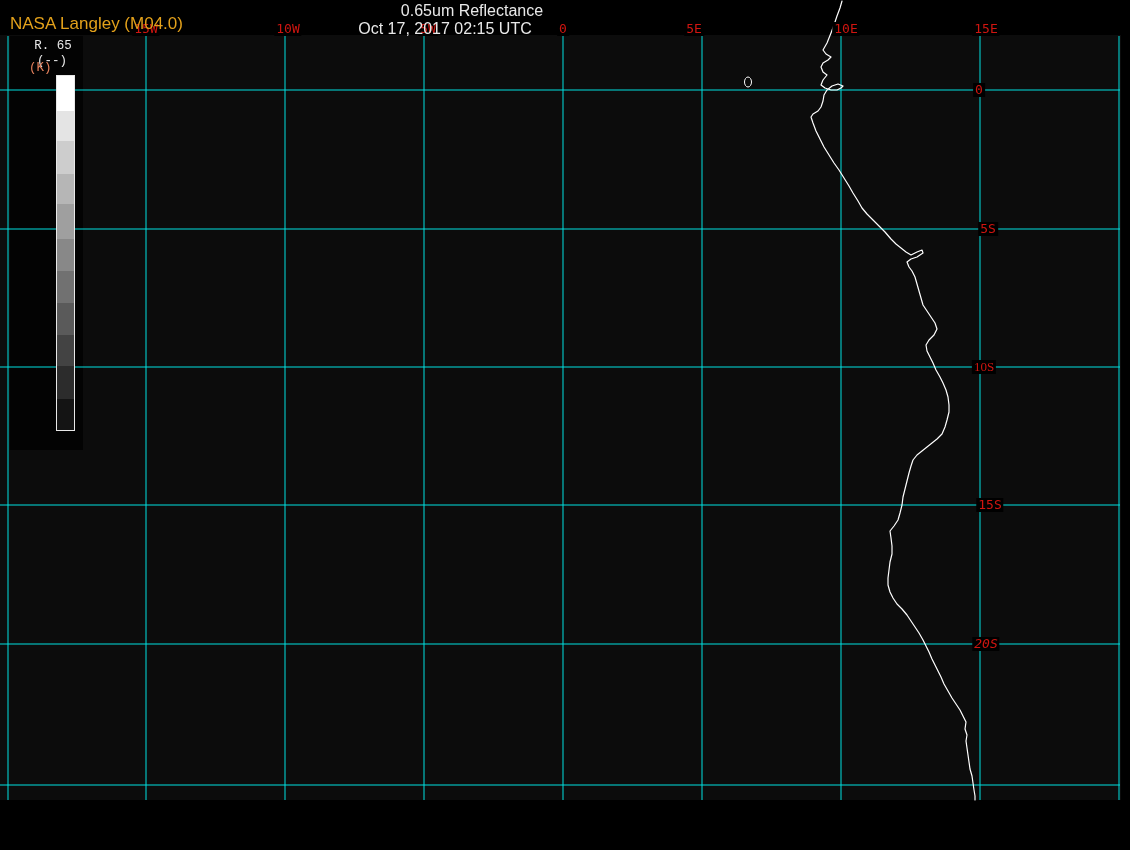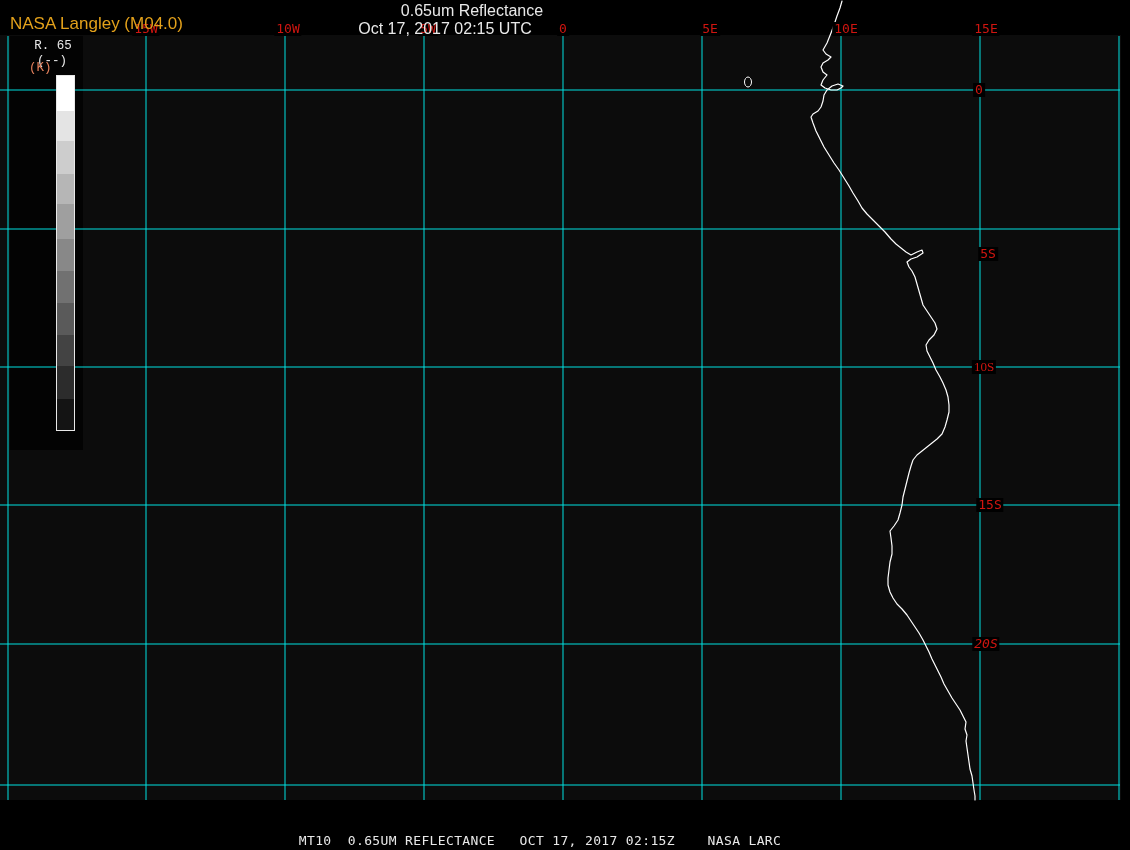--- a/index.html
+++ b/index.html
@@ -65,27 +65,27 @@
       </g>
     <polyline class="coastline" points="842,1 840,8 837,16 834,25 831,33 829,38 827,43 823,50 826,54 831,57 828,60 823,63 821,67 823,72 827,75 823,80 821,85 825,88 831,90 837,90 841,88 843,86 838,84 832,86 827,90 824,95 823,101 821,107 818,111 813,114 811,117 813,123 816,131 820,139 824,147 829,155 834,163 839,170 844,178 849,186 853,193 858,201 862,208 867,214 873,220 879,226 885,232 891,239 896,244 901,248 906,252 911,255 917,252 922,250 923,253 917,257 911,259 907,262 909,267 912,271 915,277 917,284 919,291 921,298 923,305 927,311 931,317 935,323 937,329 934,335 929,340 926,345 927,351 930,357 933,363 936,370 940,377 943,383 946,390 948,397 949,405 949,412 947,420 945,427 942,434 937,439 932,443 927,447 922,451 917,455 913,460 911,466 909,473 907,481 905,489 903,497 902,505 900,513 898,520 894,526 890,531 891,538 892,546 892,554 890,562 889,570 888,578 888,585 890,592 893,598 897,604 902,609 907,615 911,621 915,627 919,633 923,640 926,646 929,652 932,659 935,665 938,671 941,677 944,684 948,691 952,698 956,704 960,710 963,716 966,722 965,729 967,735 966,741 967,748 968,755 969,762 970,769 972,776 973,783 974,790 975,796 975,800"></polyline>
     <ellipse class="island" cx="748" cy="82" rx="3.5" ry="5"></ellipse>
   </svg>
 
   <div class="labels-layer">
       <div class="geo-label lon-label" style="left: 146px;">15W</div>
       <div class="geo-label lon-label" style="left: 288px;">10W</div>
       <div class="geo-label lon-label" style="left: 428px;">5W</div>
       <div class="geo-label lon-label" style="left: 563px;">0</div>
-      <div class="geo-label lon-label" style="left: 710px;">5E</div>
+      <div class="geo-label lon-label" style="left: 694px;">5E</div>
       <div class="geo-label lon-label" style="left: 846px;">10E</div>
       <div class="geo-label lon-label" style="left: 986px;">15E</div>
     </div>
   <div class="labels-layer">
       <div class="geo-label lat-label" style="left: 979px; top: 90px;">0</div>
-      <div class="geo-label lat-label" style="left: 988px; top: 229px; margin-top: 25px;">5S</div>
+      <div class="geo-label lat-label" style="left: 988px; top: 229px;">5S</div>
       <div class="geo-label lat-label" style="left: 984px; top: 367px; font-family: Liberation Serif, serif;">10S</div>
       <div class="geo-label lat-label" style="left: 984px; top: 505px; margin-left: 6px;">15S</div>
       <div class="geo-label lat-label" style="left: 986px; top: 644px; font-style: italic;">20S</div>
     </div>
 
   <div class="hdr credit">NASA Langley (M04.0)</div>
   <div class="hdr title">0.65um Reflectance</div>
   <div class="hdr datetime">Oct 17, 2017 02:15 UTC</div>
 
   <div class="cb cb-title">R. 65</div>
@@ -98,17 +98,14 @@
       <div class="cb-seg" style="top: 98px; height: 30px; background: rgb(182, 182, 182);"></div>
       <div class="cb-seg" style="top: 128px; height: 35px; background: rgb(159, 159, 159);"></div>
       <div class="cb-seg" style="top: 163px; height: 32px; background: rgb(136, 136, 136);"></div>
       <div class="cb-seg" style="top: 195px; height: 32px; background: rgb(113, 113, 113);"></div>
       <div class="cb-seg" style="top: 227px; height: 32px; background: rgb(90, 90, 90);"></div>
       <div class="cb-seg" style="top: 259px; height: 31px; background: rgb(67, 67, 67);"></div>
       <div class="cb-seg" style="top: 290px; height: 33px; background: rgb(44, 44, 44);"></div>
       <div class="cb-seg" style="top: 323px; height: 31px; background: rgb(20, 20, 20);"></div>
     </div>
 
-  <div class="footer-bar">
-    <div class="footer-text">MT10  0.65UM REFLECTANCE   OCT 17, 2017 02:15Z    NASA LARC</div>
-  </div>
 
 </div>
 
 </body></html>

